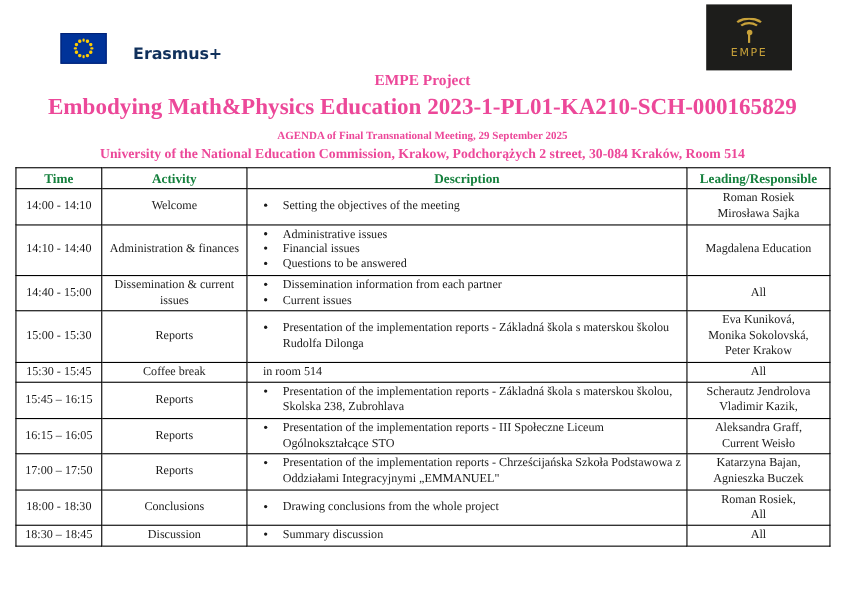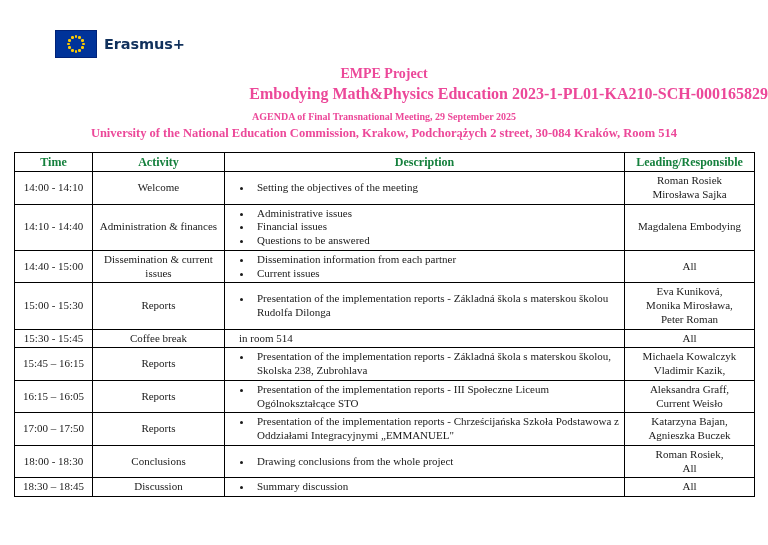--- a/index.html
+++ b/index.html
@@ -20,22 +20,22 @@
     height: 545px;
     box-sizing: border-box;
   }
 
   
   .logo-erasmus {
     position: absolute;
     left: 55px;
     top: 30px;
     display: flex;
-    align-items: center;
-    gap: 7px;
+    align-items: flex-end;
+    gap: 24px;
   }
   .eu-flag {
     width: 42px;
     height: 28px;
     background: #003399;
     position: relative;
     border: 1px solid #002277;
     box-sizing: border-box;
   }
   .eu-flag .stars {
@@ -123,21 +123,21 @@
     left: 0;
     top: 66px;
     width: 768px;
     text-align: center;
   }
   .title-line {
     font-weight: bold;
     color: #ec4899;
   }
   .t1 { font-size: 14px; margin-bottom: 3px; }
-  .t2 { font-size: 16px; margin-bottom: 8px; text-align: right; }
+  .t2 { font-size: 21px; margin-bottom: 8px; }
   .t3 { font-size: 10px; margin-bottom: 4px; }
   .t4 { font-size: 12.5px; }
 
   
   .agenda-wrap {
     position: absolute;
     left: 14px;
     top: 152px;
     width: 740px;
   }
@@ -207,20 +207,29 @@
           <div class="star" style="left: 4.95px; top: 15.1952px;"></div>
           <div class="star" style="left: 2.20481px; top: 12.45px;"></div>
           <div class="star" style="left: 1.2px; top: 8.7px;"></div>
           <div class="star" style="left: 2.20481px; top: 4.95px;"></div>
           <div class="star" style="left: 4.95px; top: 2.20481px;"></div>
         </div>
     </div>
     <div class="erasmus-text">Erasmus+</div>
   </div>
 
+  <div class="logo-empe">
+    <div class="glyph">
+      <div class="arc a1"></div>
+      <div class="arc a2"></div>
+      <div class="dot"></div>
+      <div class="stem"></div>
+    </div>
+    <div class="empe-word">EMPE</div>
+  </div>
 
   <div class="titles">
     <div class="title-line t1">EMPE Project</div>
     <div class="title-line t2">Embodying Math&amp;Physics Education 2023-1-PL01-KA210-SCH-000165829</div>
     <div class="title-line t3">AGENDA of Final Transnational Meeting, 29 September 2025</div>
     <div class="title-line t4">University of the National Education Commission, Krakow, Podchorążych 2 street, 30-084 Kraków, Room 514</div>
   </div>
 
   <div class="agenda-wrap">
     <table class="agenda">
@@ -259,21 +268,21 @@
             <td class="activity">Administration &amp; finances</td>
             <td class="desc">
               <ul>
                 <li>Administrative issues</li>
                 <li>Financial issues</li>
                 <li>Questions to be answered</li>
               </ul>
             </td>
             <td class="lead">
               <div class="lead-multi">
-                <span>Magdalena Embodying</span>
+                <span>Magdalena Education</span>
               </div>
             </td>
           </tr>
           <tr>
             <td class="time">14:40 - 15:00</td>
             <td class="activity">Dissemination &amp; current issues</td>
             <td class="desc">
               <ul>
                 <li>Dissemination information from each partner</li>
                 <li>Current issues</li>
@@ -289,22 +298,22 @@
             <td class="time">15:00 - 15:30</td>
             <td class="activity">Reports</td>
             <td class="desc">
               <ul>
                 <li>Presentation of the implementation reports - Základná škola s materskou školou Rudolfa Dilonga</li>
               </ul>
             </td>
             <td class="lead">
               <div class="lead-multi">
                 <span>Eva Kuniková,</span>
-                <span>Monika Mirosława,</span>
-                <span>Peter Roman</span>
+                <span>Monika Sokolovská,</span>
+                <span>Peter Krakow</span>
               </div>
             </td>
           </tr>
           <tr>
             <td class="time">15:30 - 15:45</td>
             <td class="activity">Coffee break</td>
             <td class="desc">
               <div class="plain">in room 514</div>
             </td>
             <td class="lead">
@@ -316,21 +325,21 @@
           <tr>
             <td class="time">15:45 – 16:15</td>
             <td class="activity">Reports</td>
             <td class="desc">
               <ul>
                 <li>Presentation of the implementation reports  - Základná škola s materskou školou, Skolska 238, Zubrohlava</li>
               </ul>
             </td>
             <td class="lead">
               <div class="lead-multi">
-                <span>Michaela Kowalczyk</span>
+                <span>Scherautz Jendrolova</span>
                 <span>Vladimir Kazik,</span>
               </div>
             </td>
           </tr>
           <tr>
             <td class="time">16:15 – 16:05</td>
             <td class="activity">Reports</td>
             <td class="desc">
               <ul>
                 <li>Presentation of the implementation reports - III Społeczne Liceum Ogólnokształcące STO</li>

